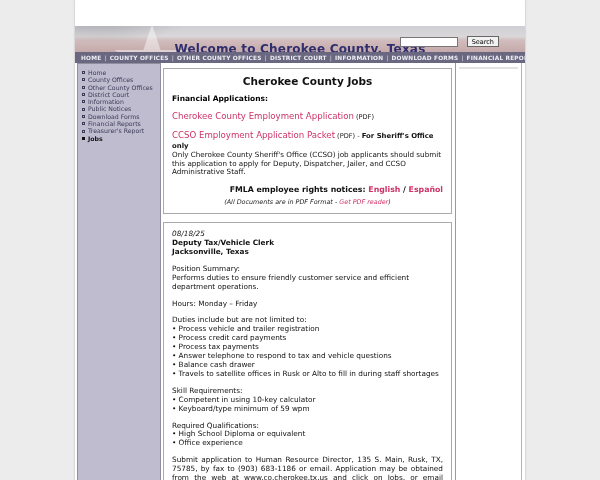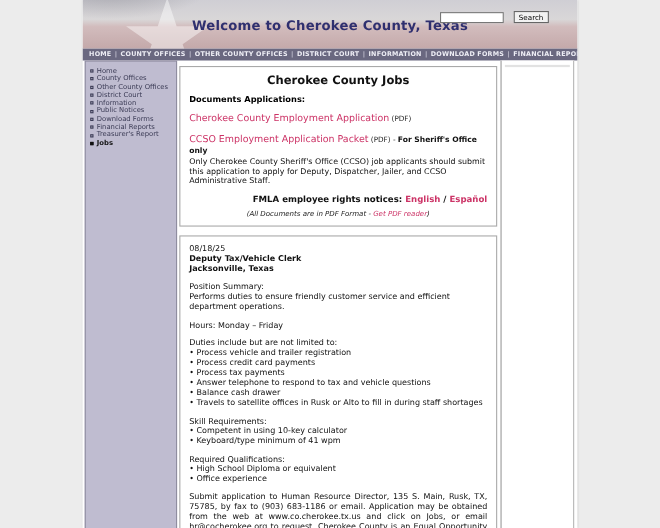--- a/index.html
+++ b/index.html
@@ -1,20 +1,20 @@
 <!DOCTYPE html>
 <html><head>
 <meta charset="utf-8">
 <style>
   * { margin:0; padding:0; box-sizing:border-box; }
   html,body { width:600px; height:480px; background:#ececec; font-family:"DejaVu Sans", sans-serif; }
   #page { position:relative; width:450px; height:480px; margin:0 auto; background:#ffffff; overflow:hidden; box-shadow:0 0 2px rgba(0,0,0,.25); }
 
   
-  #banner { position:relative; height:44px; background:linear-gradient(180deg,#cfced4 0%,#d9d7d8 40%,#d2bcbd 55%,#c4a9aa 100%); overflow:hidden; }
+  #banner { position:relative; height:26px; background:linear-gradient(180deg,#cfced4 0%,#d9d7d8 40%,#d2bcbd 55%,#c4a9aa 100%); overflow:hidden;margin-top:26px; }
   #banner .smudge { position:absolute; left:-20px; top:-18px; width:150px; height:40px; background:radial-gradient(ellipse at 30% 20%, rgba(90,90,100,.35), rgba(0,0,0,0) 60%); }
   .star { position:absolute; left:38px; top:-2px; width:78px; height:74px; background:rgba(255,255,255,.45); clip-path:polygon(50% 0%,61% 35%,98% 35%,68% 57%,79% 91%,50% 70%,21% 91%,32% 57%,2% 35%,39% 35%); }
   #banner-title { position:absolute; left:0; right:0; top:16px; text-align:center; font-size:12px; font-weight:bold; color:#2f2f6f; letter-spacing:.2px; }
   #search-area { position:absolute; top:5px; right:26px; }
   #search-input { width:58px; height:10px; font-size:7px; border:1px solid #777; background:#fff; vertical-align:middle; padding:0 2px; }
   #search-button { height:11px; font-size:6.5px; line-height:8px; margin-left:4px; border:1px solid #666; background:#f2f2f2; vertical-align:middle; padding:0 4px; font-family:"DejaVu Sans", sans-serif; }
 
   
   #navbar { height:11px; background:#6a6880; color:#eeeef5; font-size:5.8px; font-weight:bold; letter-spacing:.2px; display:flex; align-items:center; padding-left:6px; white-space:nowrap; }
   .nav-item { cursor:pointer; }
@@ -40,21 +40,21 @@
   .app-line { margin-bottom:9px; font-size:8.6px; }
   a.red-link, .red-link { color:#cc3366; text-decoration:none; cursor:pointer; }
   .pdf-tag { font-size:6.6px; color:#222; }
   .bold-inline { font-size:6.9px; font-weight:bold; color:#111; }
   .note-text { font-size:7.2px; line-height:8.7px; color:#111; margin-top:1px; }
   .fmla-line { text-align:right; font-size:7.8px; font-weight:bold; margin-top:8px; color:#111; }
   .fmla-line .red-link { font-weight:bold; }
   .pdf-note { text-align:center; font-size:6.4px; font-style:italic; margin:4px 0 3px 0; color:#222; }
 
   .job-text { font-size:7.3px; line-height:8.9px; color:#111; }
-  .job-date { margin-top:2px; }
+  .job-date { margin-top:2px;font-style:italic; }
   .job-heading { font-weight:bold; }
   .spacer { height:8px; }
   .just { text-align:justify; }
 
   
   #rightcol { position:absolute; left:380px; top:0; width:67px; height:433px; background:#fff; border-left:1px solid #9a9a9a; border-right:1px solid #b5b5b5; }
   #rightcol .top-rule { border-top:2px solid #e2e2e2; margin:4px 3px 0 3px; }
 </style>
 </head>
 <body>
@@ -129,21 +129,21 @@
         <div class="side-item active">
           <span class="side-bullet"></span>
           <span>Jobs</span>
         </div>
       </div>
 
     <div id="main">
 
       <div class="panel" id="panel-apps">
         <div id="jobs-title">Cherokee County Jobs</div>
-        <div class="bold-label">Documents Applications:</div>
+        <div class="bold-label">Financial Applications:</div>
 
         <div class="app-line">
           <span class="red-link">Cherokee County Employment Application</span><span class="pdf-tag"> (PDF)</span>
         </div>
 
         <div>
           <div style="font-size:8.6px;">
             <span class="red-link">CCSO Employment Application Packet</span><span class="pdf-tag"> (PDF) - </span><span class="bold-inline">For Sheriff's Office only</span>
           </div>
           <div class="note-text">Only Cherokee County Sheriff's Office (CCSO) job applicants should submit this application to apply for Deputy, Dispatcher, Jailer, and CCSO Administrative Staff.</div>
@@ -179,21 +179,21 @@
             <div class="job-text">• Process tax payments</div>
             <div class="job-text">• Answer telephone to respond to tax and vehicle questions</div>
             <div class="job-text">• Balance cash drawer</div>
             <div class="job-text">• Travels to satellite offices in Rusk or Alto to fill in during staff shortages</div>
           </div>
         <div class="spacer"></div>
 
         <div class="job-text">Skill Requirements:</div>
         <div id="skills-list">
             <div class="job-text">• Competent in using 10-key calculator</div>
-            <div class="job-text">• Keyboard/type minimum of 41 wpm</div>
+            <div class="job-text">• Keyboard/type minimum of 59 wpm</div>
           </div>
         <div class="spacer"></div>
 
         <div class="job-text">Required Qualifications:</div>
         <div id="quals-list">
             <div class="job-text">• High School Diploma or equivalent</div>
             <div class="job-text">• Office experience</div>
           </div>
         <div class="spacer"></div>
 

